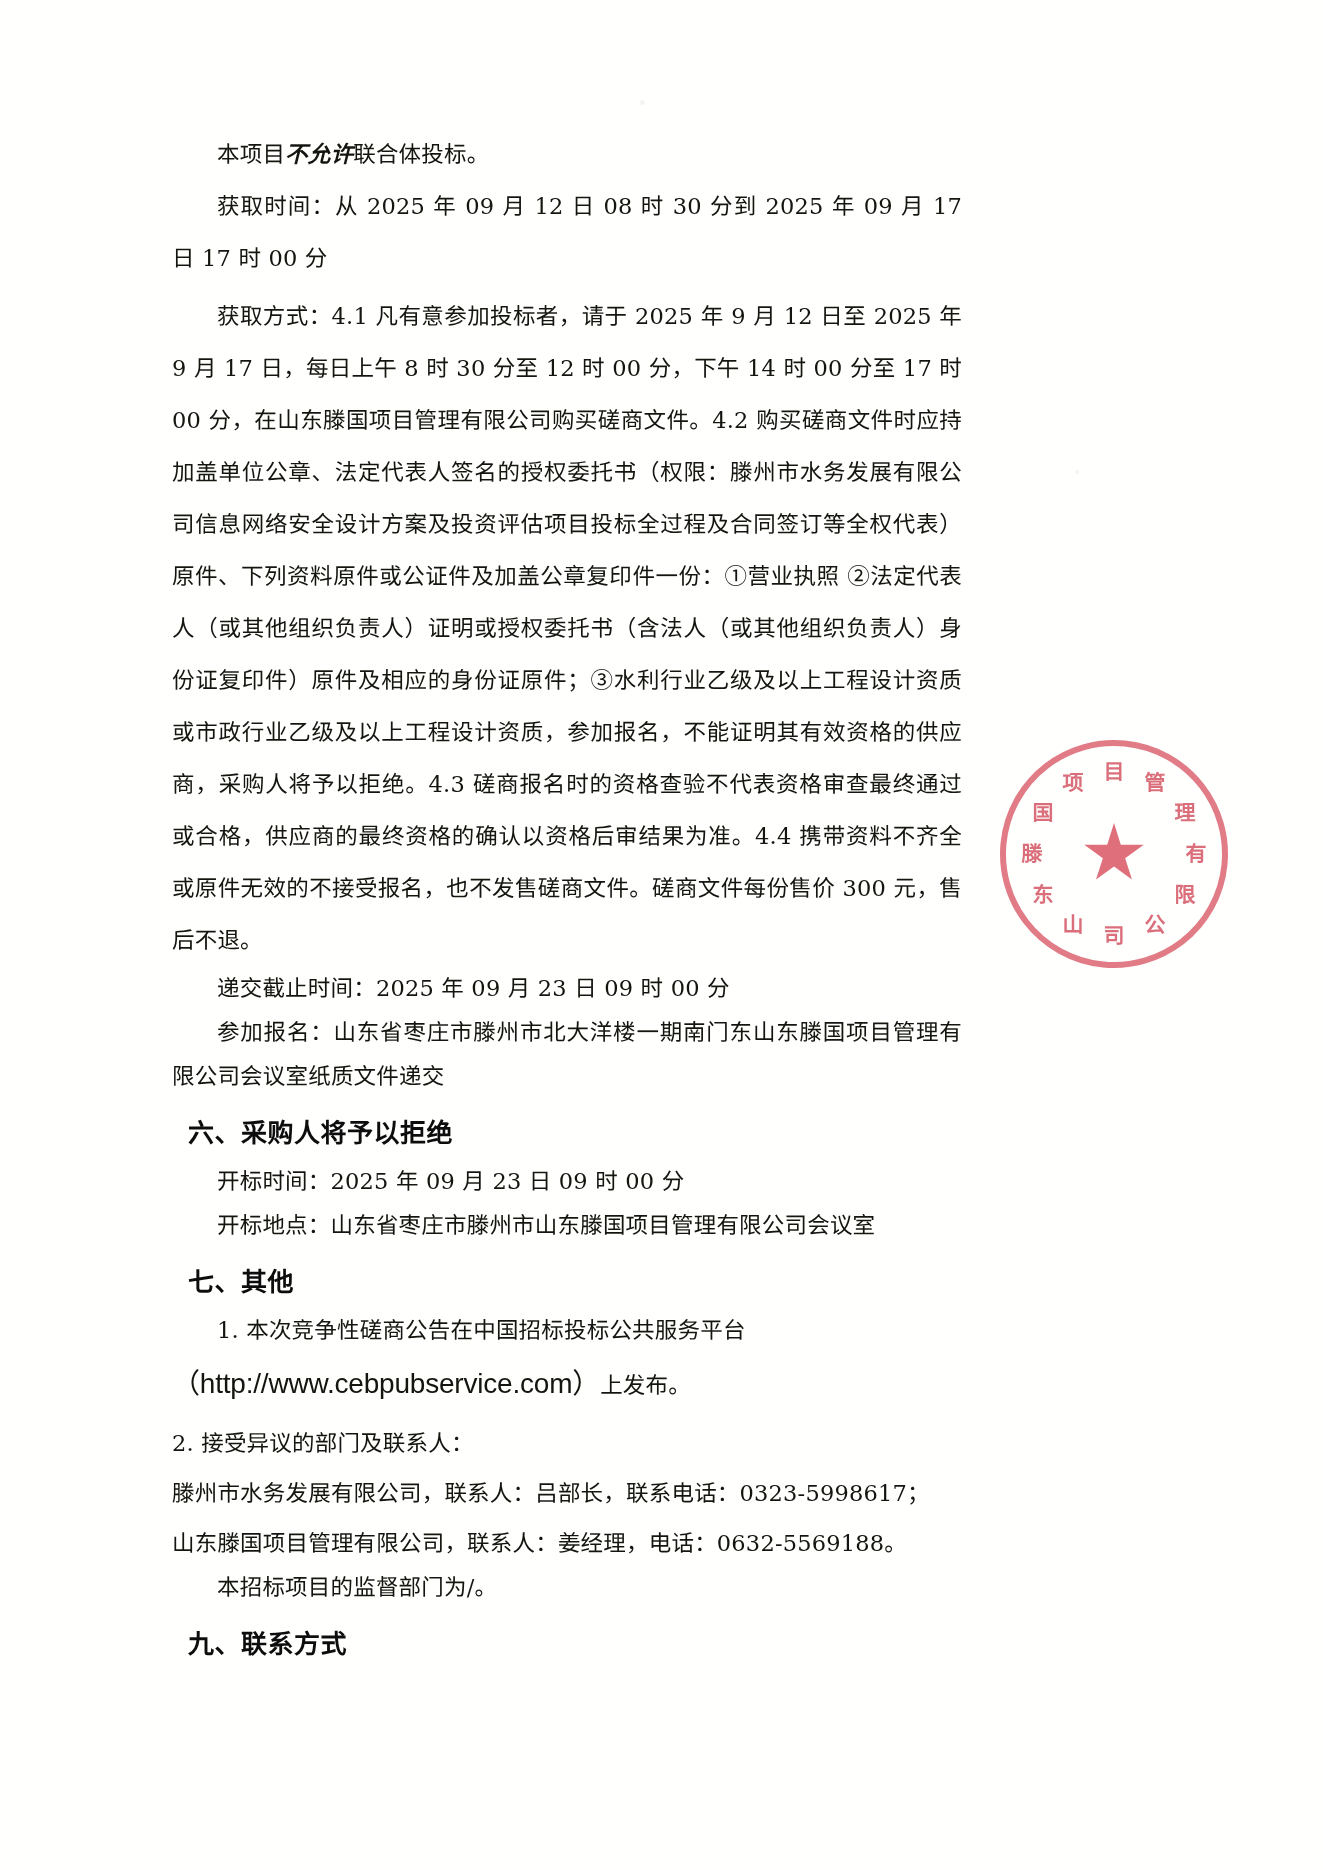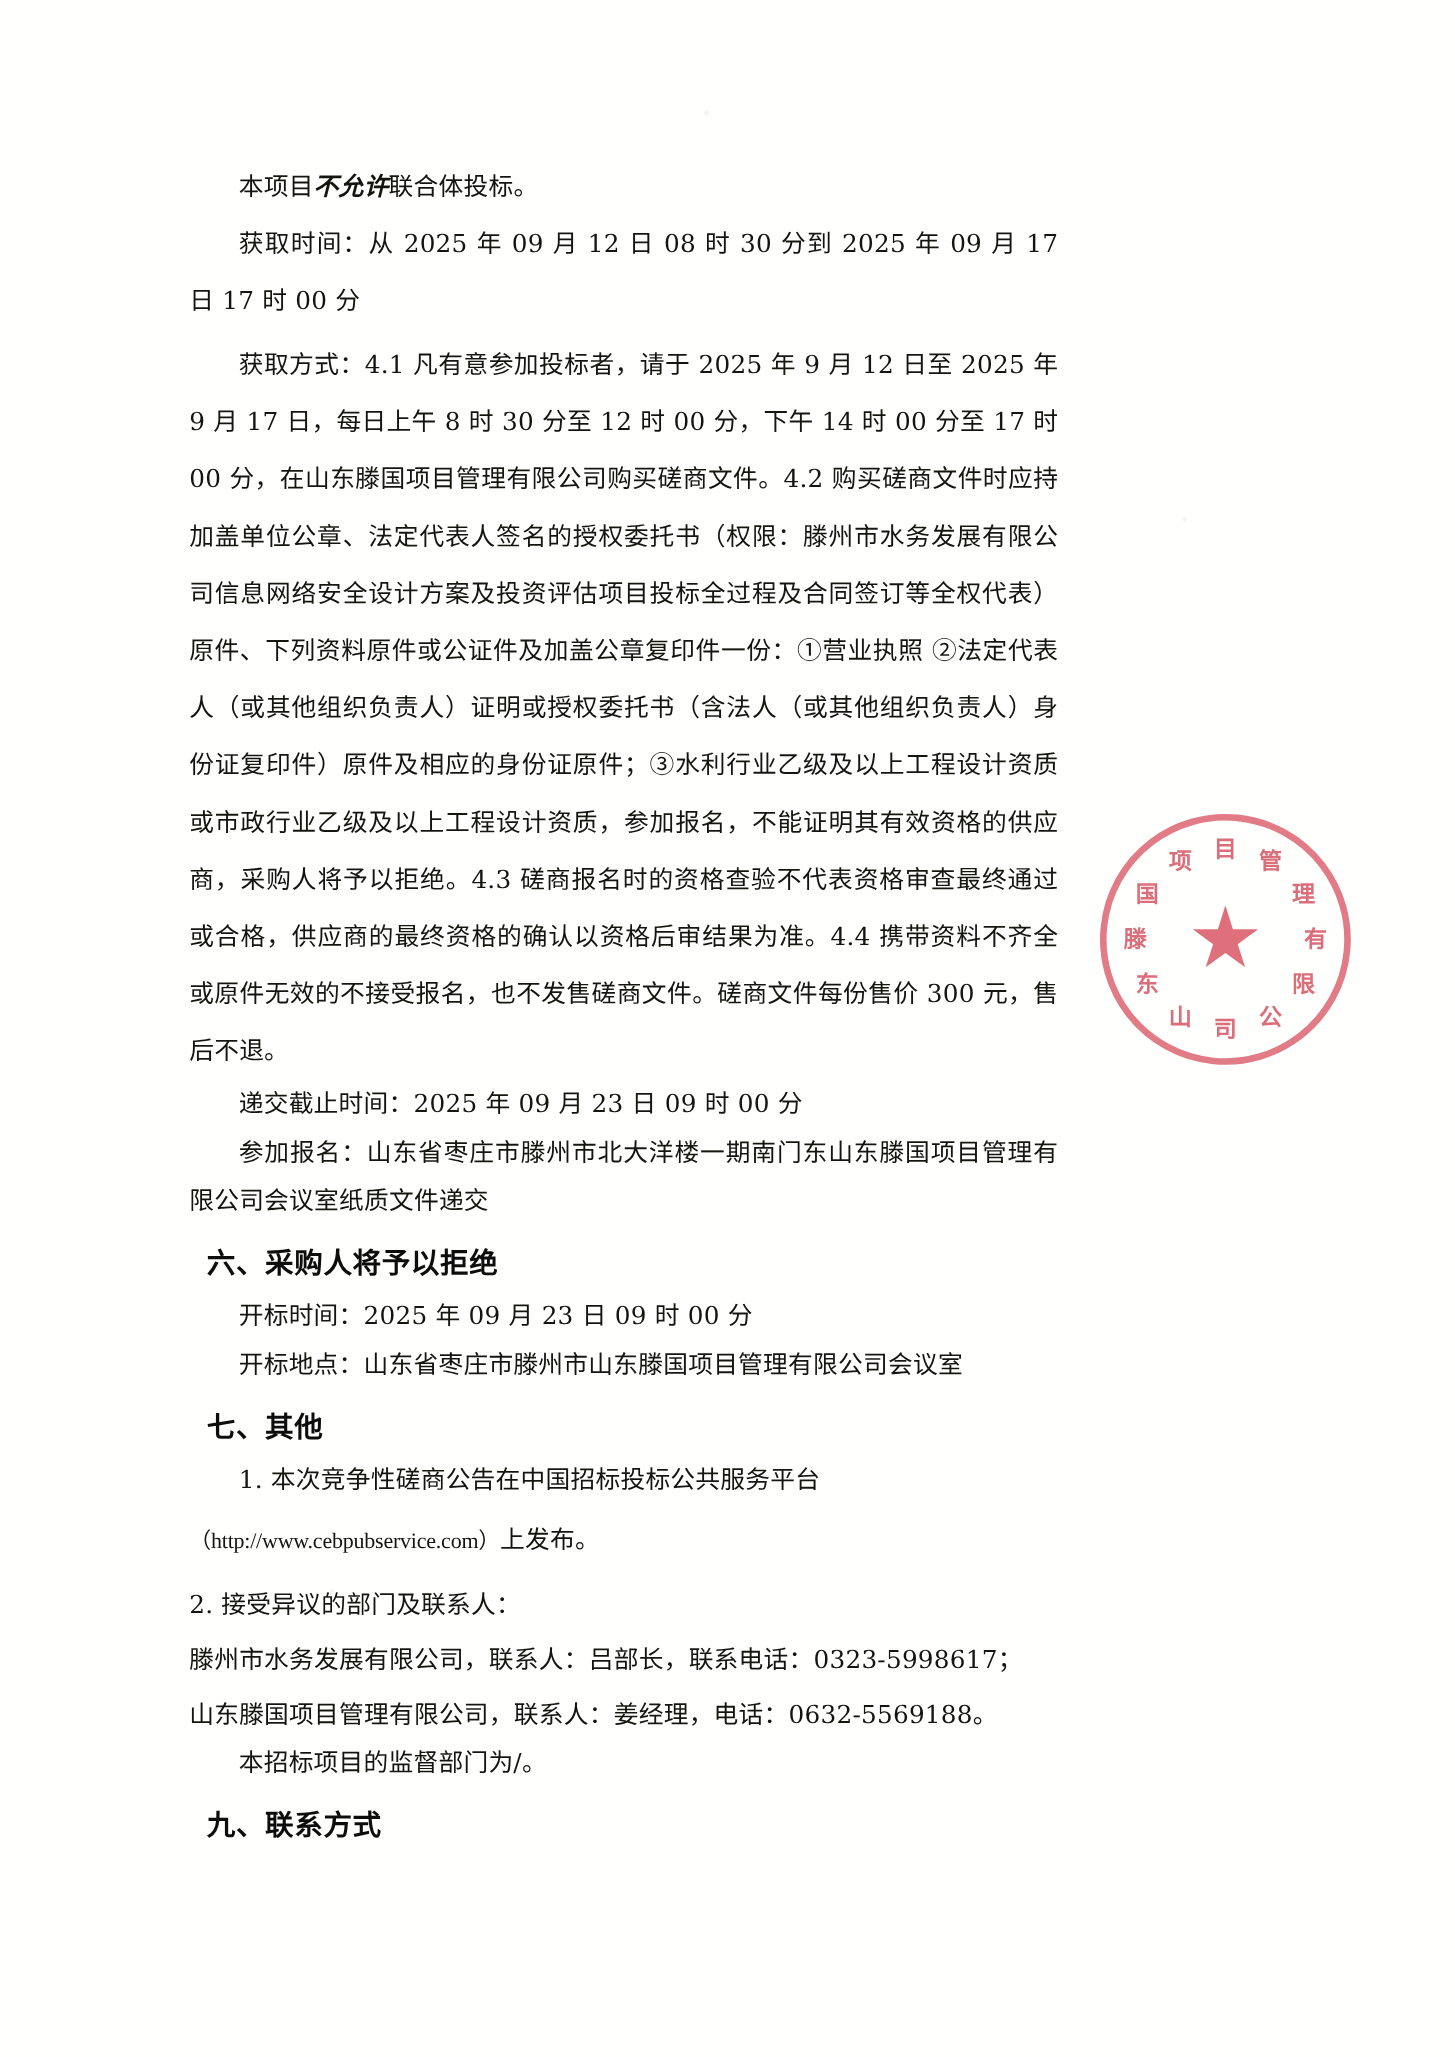--- a/index.html
+++ b/index.html
@@ -14,21 +14,21 @@
     height: 1870px;
     margin: 0 auto;
     background: #fffffe;
     overflow: hidden;
     font-family: "DejaVu Serif", "Liberation Serif", serif;
     color: #1a1a1a;
   }
   .content {
     position: absolute;
     left: 172px;
-    top: 144px;
+    top: 128px;
     width: 790px;
   }
 
   
   .sec-heading {
     font-family: "DejaVu Sans", "Liberation Sans", sans-serif;
     font-weight: bold;
     font-size: 26px;
     letter-spacing: 0.5px;
     color: #0d0d0d;
@@ -51,22 +51,22 @@
   }
   .para.compact {
     line-height: 44px;
   }
   .italic-em {
     font-style: italic;
     font-weight: bold;
     font-family: "DejaVu Serif", "Liberation Serif", serif;
   }
   .mono-url {
-    font-family: Liberation Serif, serif;
-    font-size: 20px;
+    font-family: Liberation Sans, sans-serif;
+    font-size: 28px;
     letter-spacing: -0.2px;
   }
 
   
   .sp6  { height: 6px; }
   .sp10 { height: 10px; }
   .sp14 { height: 14px; }
 
   
   .seal {

